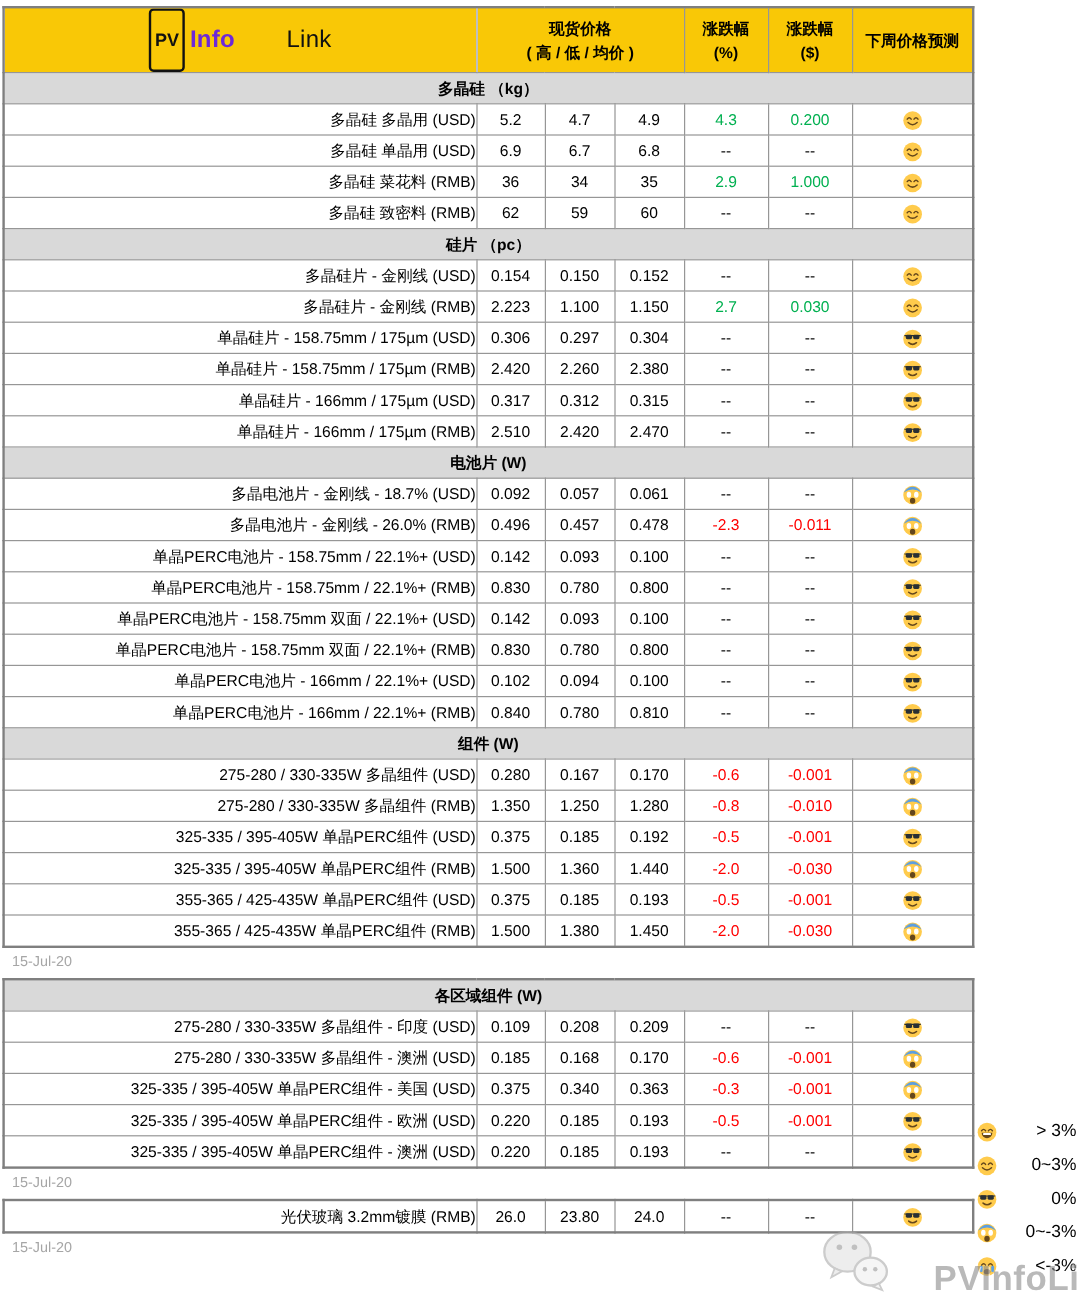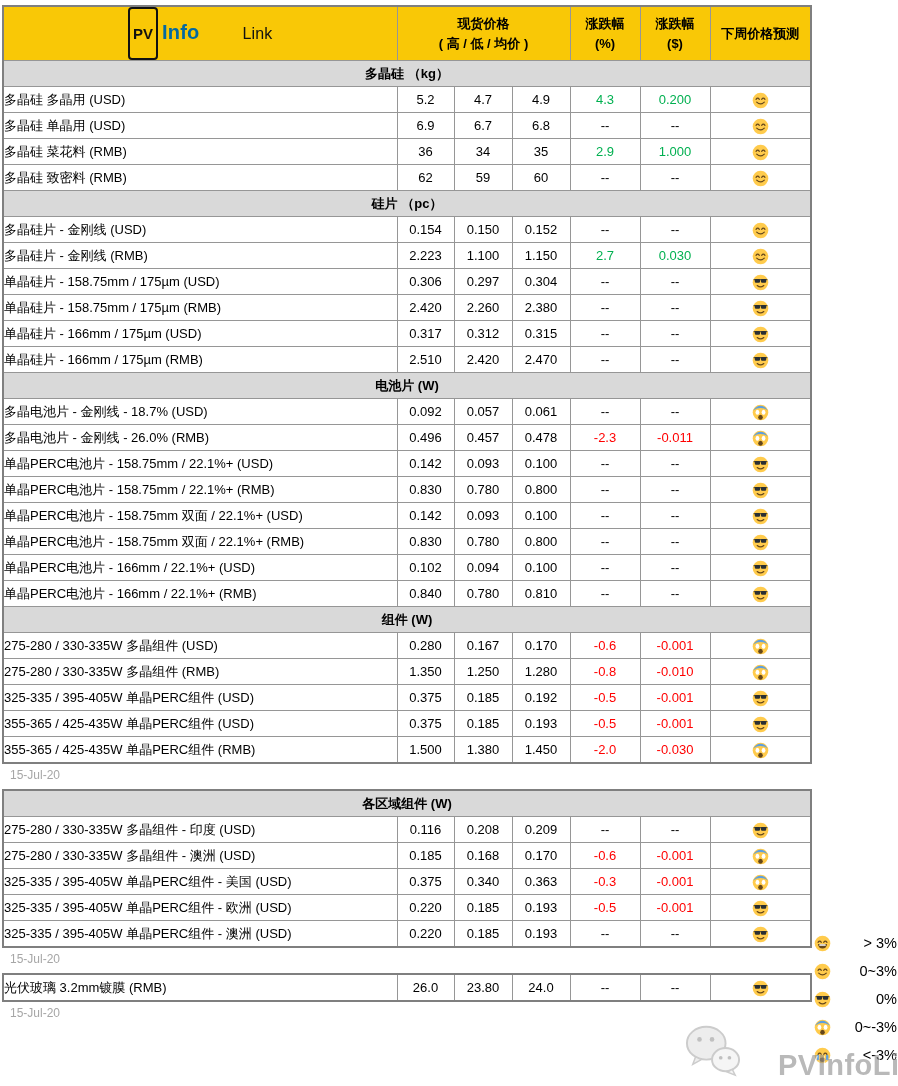--- a/index.html
+++ b/index.html
@@ -35,28 +35,28 @@
     vertical-align:middle;
   }
   thead th:first-child{border-left:none;}
   thead th .h2line{display:block;font-size:13px;line-height:1.5;}
   
   .logo-wrap{display:flex;align-items:center;justify-content:center;gap:4px;height:100%;}
   .pv-box{
     display:inline-block;border:2.5px solid #111;border-radius:4px;
     padding:15px 3px;font-weight:bold;font-size:15px;line-height:19px;color:#111;
   }
-  .logo-info{font-weight:bold;font-size:20px;color:#0369a1;letter-spacing:0.2px;}
-  .logo-link{font-weight:normal;font-size:16px;color:#111;letter-spacing:0.2px;margin-left:43px;}
+  .logo-info{font-weight:bold;font-size:20px;color:#6d28d9;letter-spacing:0.2px;}
+  .logo-link{font-weight:normal;font-size:20px;color:#111;letter-spacing:0.2px;margin-left:43px;}
   
   tr.section-row td{
     background:var(--section-gray);text-align:center;font-weight:bold;
   }
   
-  td.label-cell{text-align:left;padding-left:5px;background:#fff;}
+  td.label-cell{text-align:right;padding-left:5px;background:#fff;}
   td.num{text-align:center;background:#fff;}
   td.pos{color:var(--pos);}
   td.neg{color:var(--neg);}
   td.emoji-cell{text-align:center;background:#fff;}
   svg.emoji{vertical-align:middle;}
   .date-row{
     color:var(--date-gray);font-size:12px;margin:5px 0 7px 8px;height:13px;line-height:13px;
   }
   
   .legend{position:absolute;left:814px;top:929px;width:84px;}
@@ -426,20 +426,35 @@
           <td class="num neg">-0.001</td>
           <td class="emoji-cell"><svg class="emoji" width="17" height="17" viewBox="0 0 36 36">
               <circle cx="18" cy="18" r="16.5" fill="#FFCB4C"></circle>
               <path d="M3.5 12 H32.5" stroke="#292F33" stroke-width="2"></path>
               <rect x="6" y="10.5" width="11" height="8" rx="2.5" fill="#292F33"></rect>
               <rect x="19" y="10.5" width="11" height="8" rx="2.5" fill="#292F33"></rect>
               <path d="M11 24.5 Q18 30.5 25 24.5" stroke="#65471B" stroke-width="2.6" fill="none" stroke-linecap="round"></path>
             </svg></td>
         </tr>
         <tr>
+          <td class="label-cell">325-335 / 395-405W 单晶PERC组件 (RMB)</td>
+          <td class="num">1.500</td>
+          <td class="num">1.360</td>
+          <td class="num">1.440</td>
+          <td class="num neg">-2.0</td>
+          <td class="num neg">-0.030</td>
+          <td class="emoji-cell"><svg class="emoji" width="17" height="17" viewBox="0 0 36 36">
+              <circle cx="18" cy="18" r="16.5" fill="#FFCB4C"></circle>
+              <path d="M2.5 13.5 Q9 3.5 18 3.5 Q27 3.5 33.5 13.5 Q26 8.5 18 8.5 Q10 8.5 2.5 13.5 Z" fill="#5D9FE0"></path>
+              <ellipse cx="11.5" cy="17.5" rx="4" ry="5.3" fill="#FFFFFF"></ellipse>
+              <ellipse cx="24.5" cy="17.5" rx="4" ry="5.3" fill="#FFFFFF"></ellipse>
+              <ellipse cx="18" cy="28" rx="4.8" ry="5.3" fill="#65471B"></ellipse>
+            </svg></td>
+        </tr>
+        <tr>
           <td class="label-cell">355-365 / 425-435W 单晶PERC组件 (USD)</td>
           <td class="num">0.375</td>
           <td class="num">0.185</td>
           <td class="num">0.193</td>
           <td class="num neg">-0.5</td>
           <td class="num neg">-0.001</td>
           <td class="emoji-cell"><svg class="emoji" width="17" height="17" viewBox="0 0 36 36">
               <circle cx="18" cy="18" r="16.5" fill="#FFCB4C"></circle>
               <path d="M3.5 12 H32.5" stroke="#292F33" stroke-width="2"></path>
               <rect x="6" y="10.5" width="11" height="8" rx="2.5" fill="#292F33"></rect>
@@ -474,21 +489,21 @@
         <col style="width:70px">
         <col style="width:70px">
         <col style="width:101px">
       </colgroup>
       <tbody>
         <tr class="section-row">
           <td colspan="7">各区域组件 (W)</td>
         </tr>
         <tr>
           <td class="label-cell">275-280 / 330-335W  多晶组件 - 印度 (USD)</td>
-          <td class="num">0.116</td>
+          <td class="num">0.109</td>
           <td class="num">0.208</td>
           <td class="num">0.209</td>
           <td class="num">--</td>
           <td class="num">--</td>
           <td class="emoji-cell"><svg class="emoji" width="17" height="17" viewBox="0 0 36 36">
               <circle cx="18" cy="18" r="16.5" fill="#FFCB4C"></circle>
               <path d="M3.5 12 H32.5" stroke="#292F33" stroke-width="2"></path>
               <rect x="6" y="10.5" width="11" height="8" rx="2.5" fill="#292F33"></rect>
               <rect x="19" y="10.5" width="11" height="8" rx="2.5" fill="#292F33"></rect>
               <path d="M11 24.5 Q18 30.5 25 24.5" stroke="#65471B" stroke-width="2.6" fill="none" stroke-linecap="round"></path>

